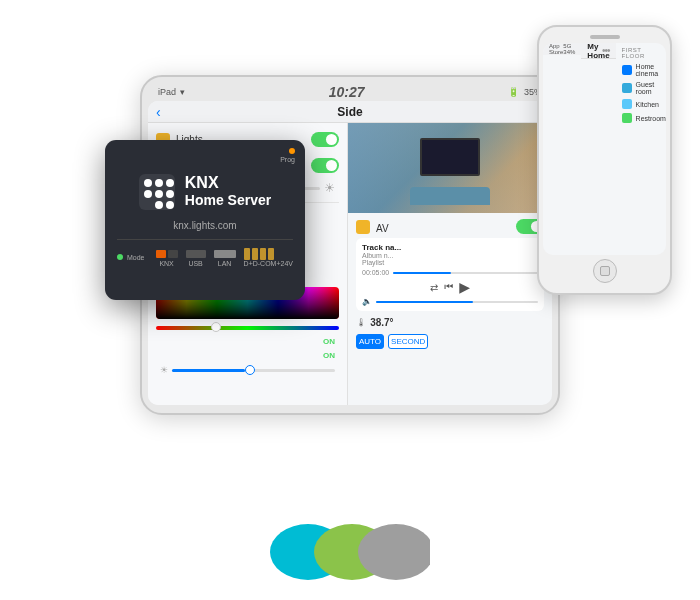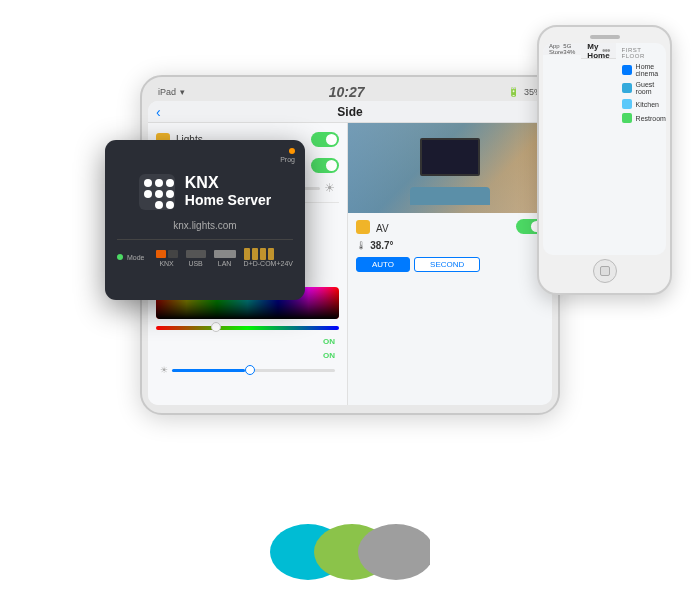--- a/index.html
+++ b/index.html
@@ -320,21 +320,21 @@
       gap: 6px;
       padding: 2px 0;
     }
     .multimedia-icon { width: 14px; height: 14px; background: #f0b429; border-radius: 3px; }
     .multimedia-label { font-size: 10px; color: #333; flex: 1; }
     .mode-btns {
       display: flex;
       gap: 4px;
     }
     .mode-btn {
-      padding: 2px 15px;
+      padding: 2px 2px;
       border: 1px solid #007aff;
       border-radius: 3px;
       font-size: 8px;
       color: #007aff;
       background: white;
     }
     .mode-btn.active {
       background: #007aff;
       color: white;
     }
@@ -659,20 +659,42 @@
             <div style="position:absolute;top:4px;right:6px;color:white;font-size:10px;">⤢</div>
           </div>
           <div class="right-controls">
 
             <div class="av-row">
               <div class="av-icon"></div>
               <span class="av-label">AV</span>
               <div class="toggle"></div>
             </div>
 
+            <div class="music-section">
+              <div class="music-track">Track na...</div>
+              <div class="music-album">Album n...</div>
+              <div class="music-album">Playlist</div>
+              <div class="music-progress">
+                <span class="music-time">00:05:00</span>
+                <div class="music-track-bar">
+                  <div class="music-fill"></div>
+                </div>
+              </div>
+              <div class="music-controls">
+                <span class="music-btn">⇄</span>
+                <span class="music-btn">⏮</span>
+                <span class="music-btn" style="font-size:14px;">▶</span>
+              </div>
+              <div class="volume-row">
+                <span class="vol-icon">🔈</span>
+                <div class="vol-bar">
+                  <div class="vol-fill"></div>
+                </div>
+              </div>
+            </div>
 
             <div class="temp-row">
               <span>🌡</span>
               <span class="temp-val">38.7°</span>
             </div>
 
 
             <div class="mode-btns">
               <button class="mode-btn active">AUTO</button>
               <button class="mode-btn">SECOND</button>

